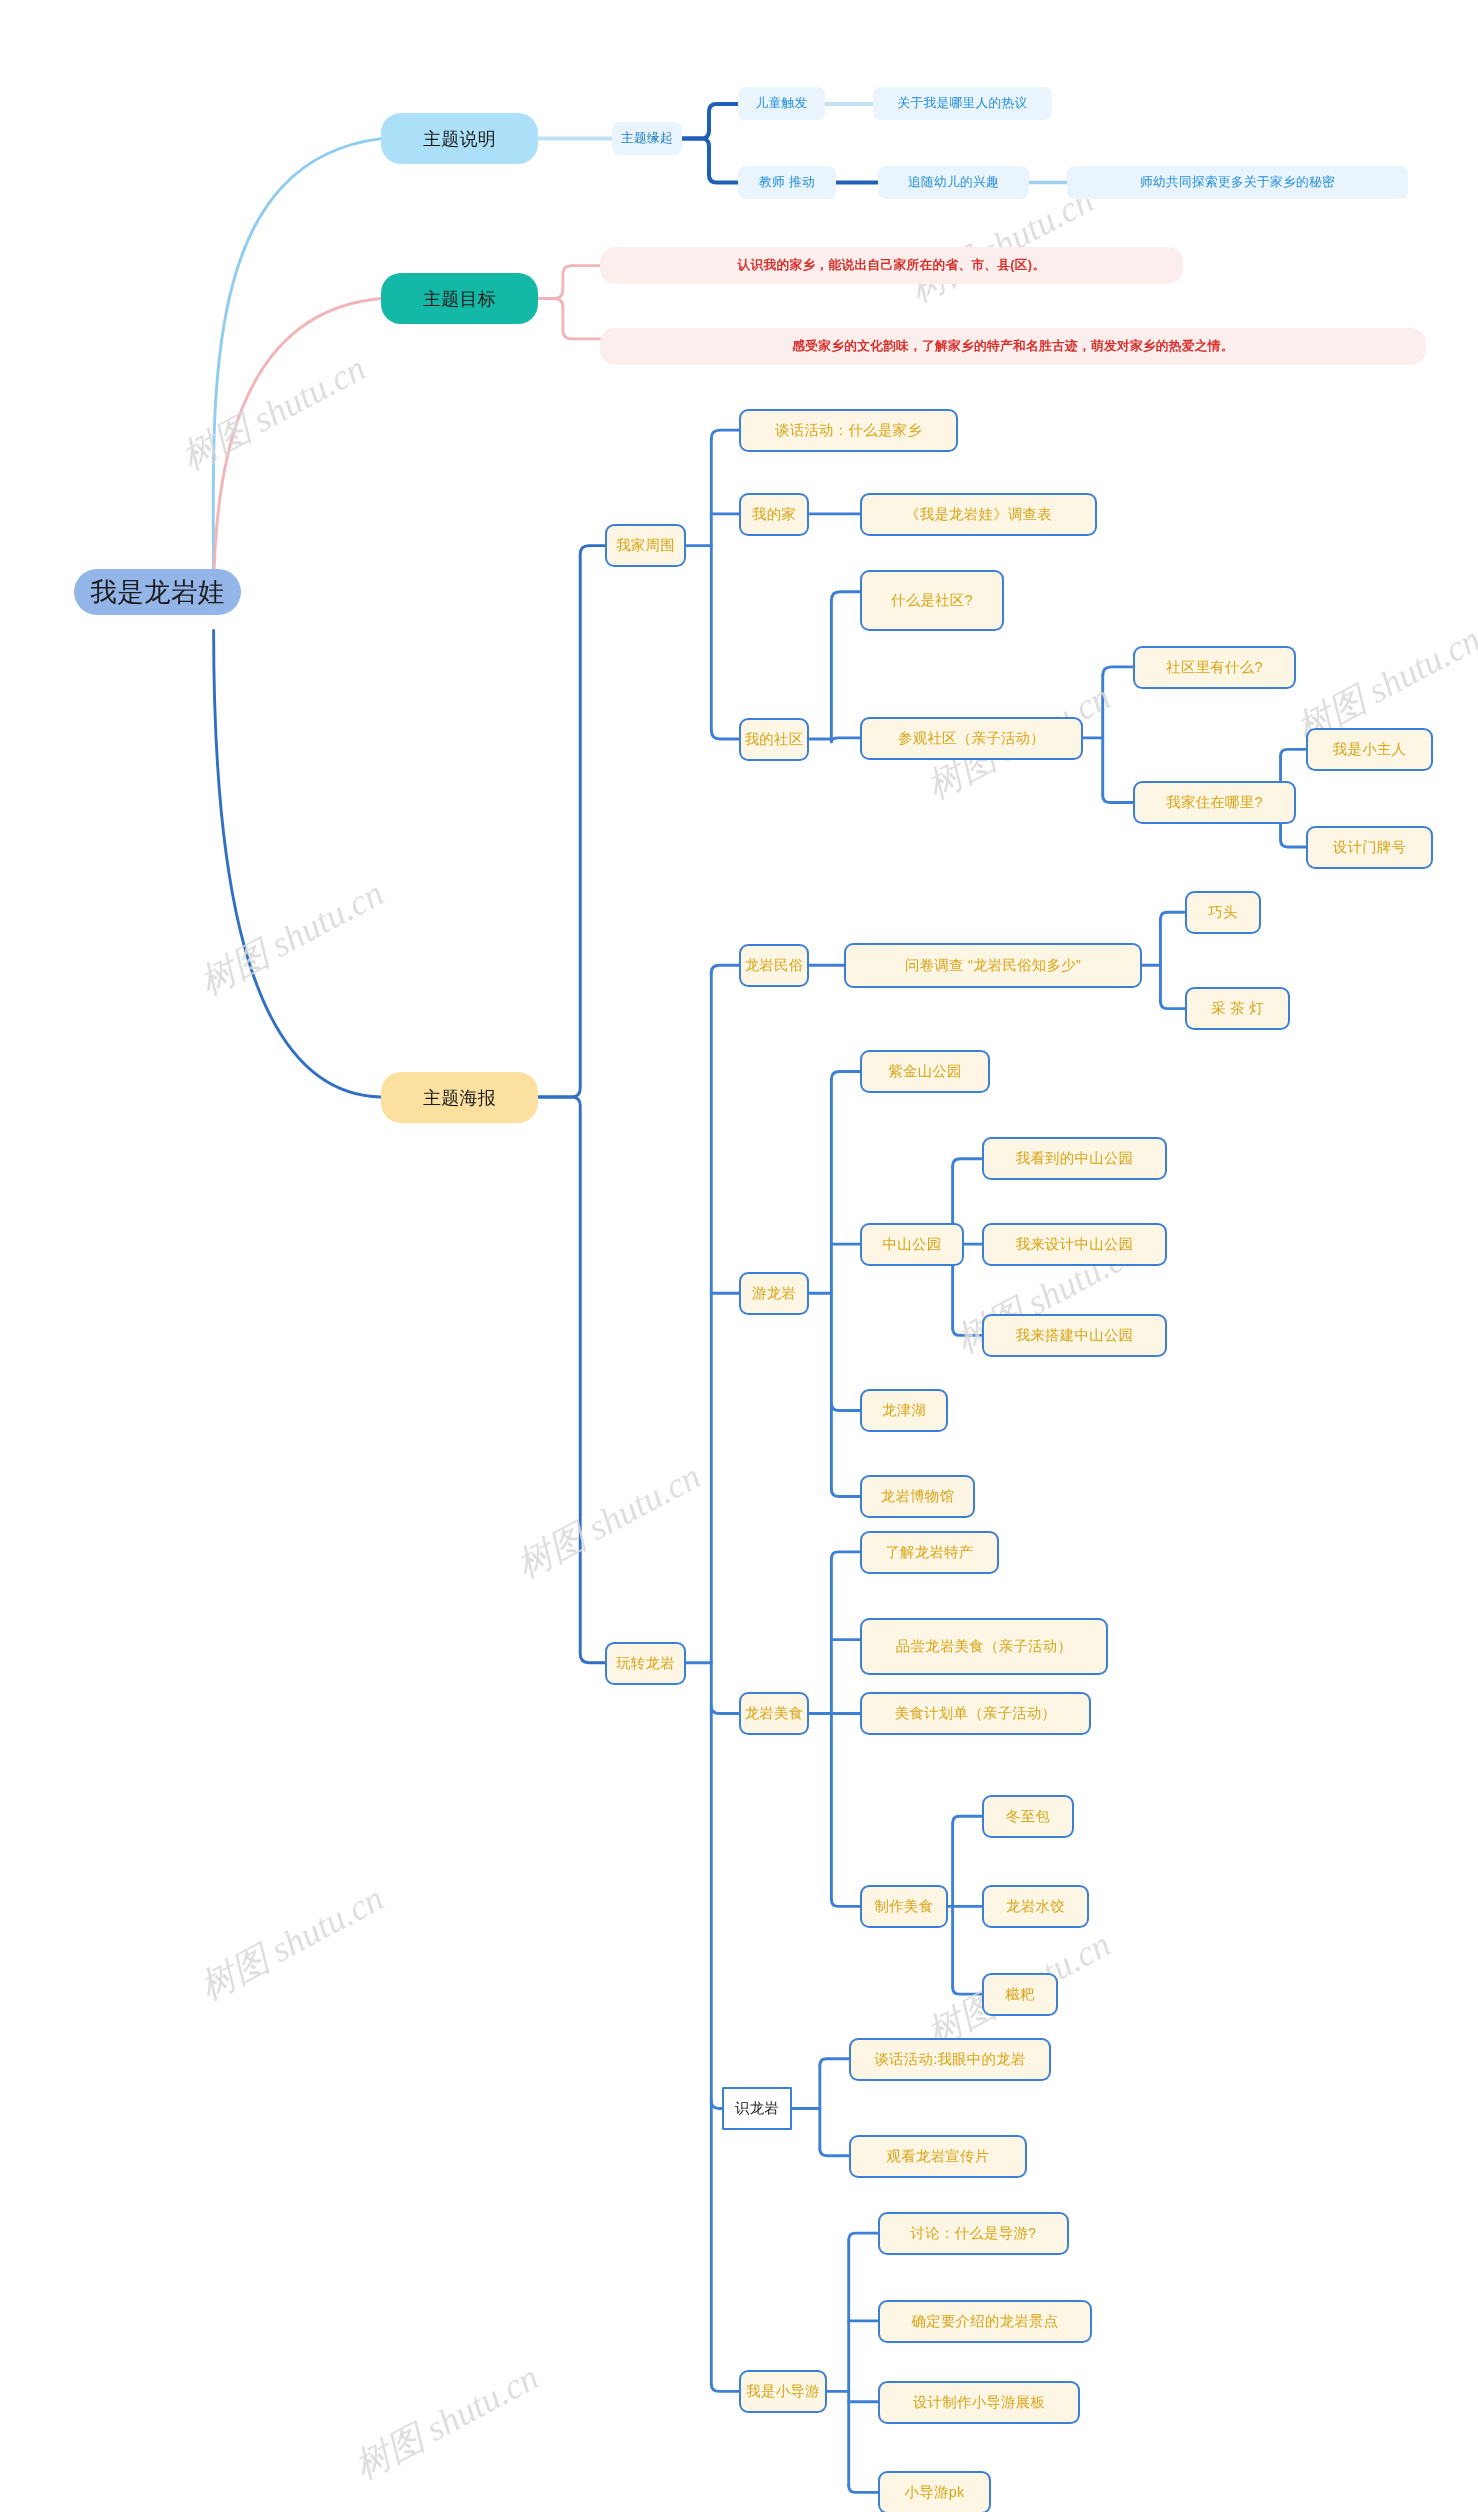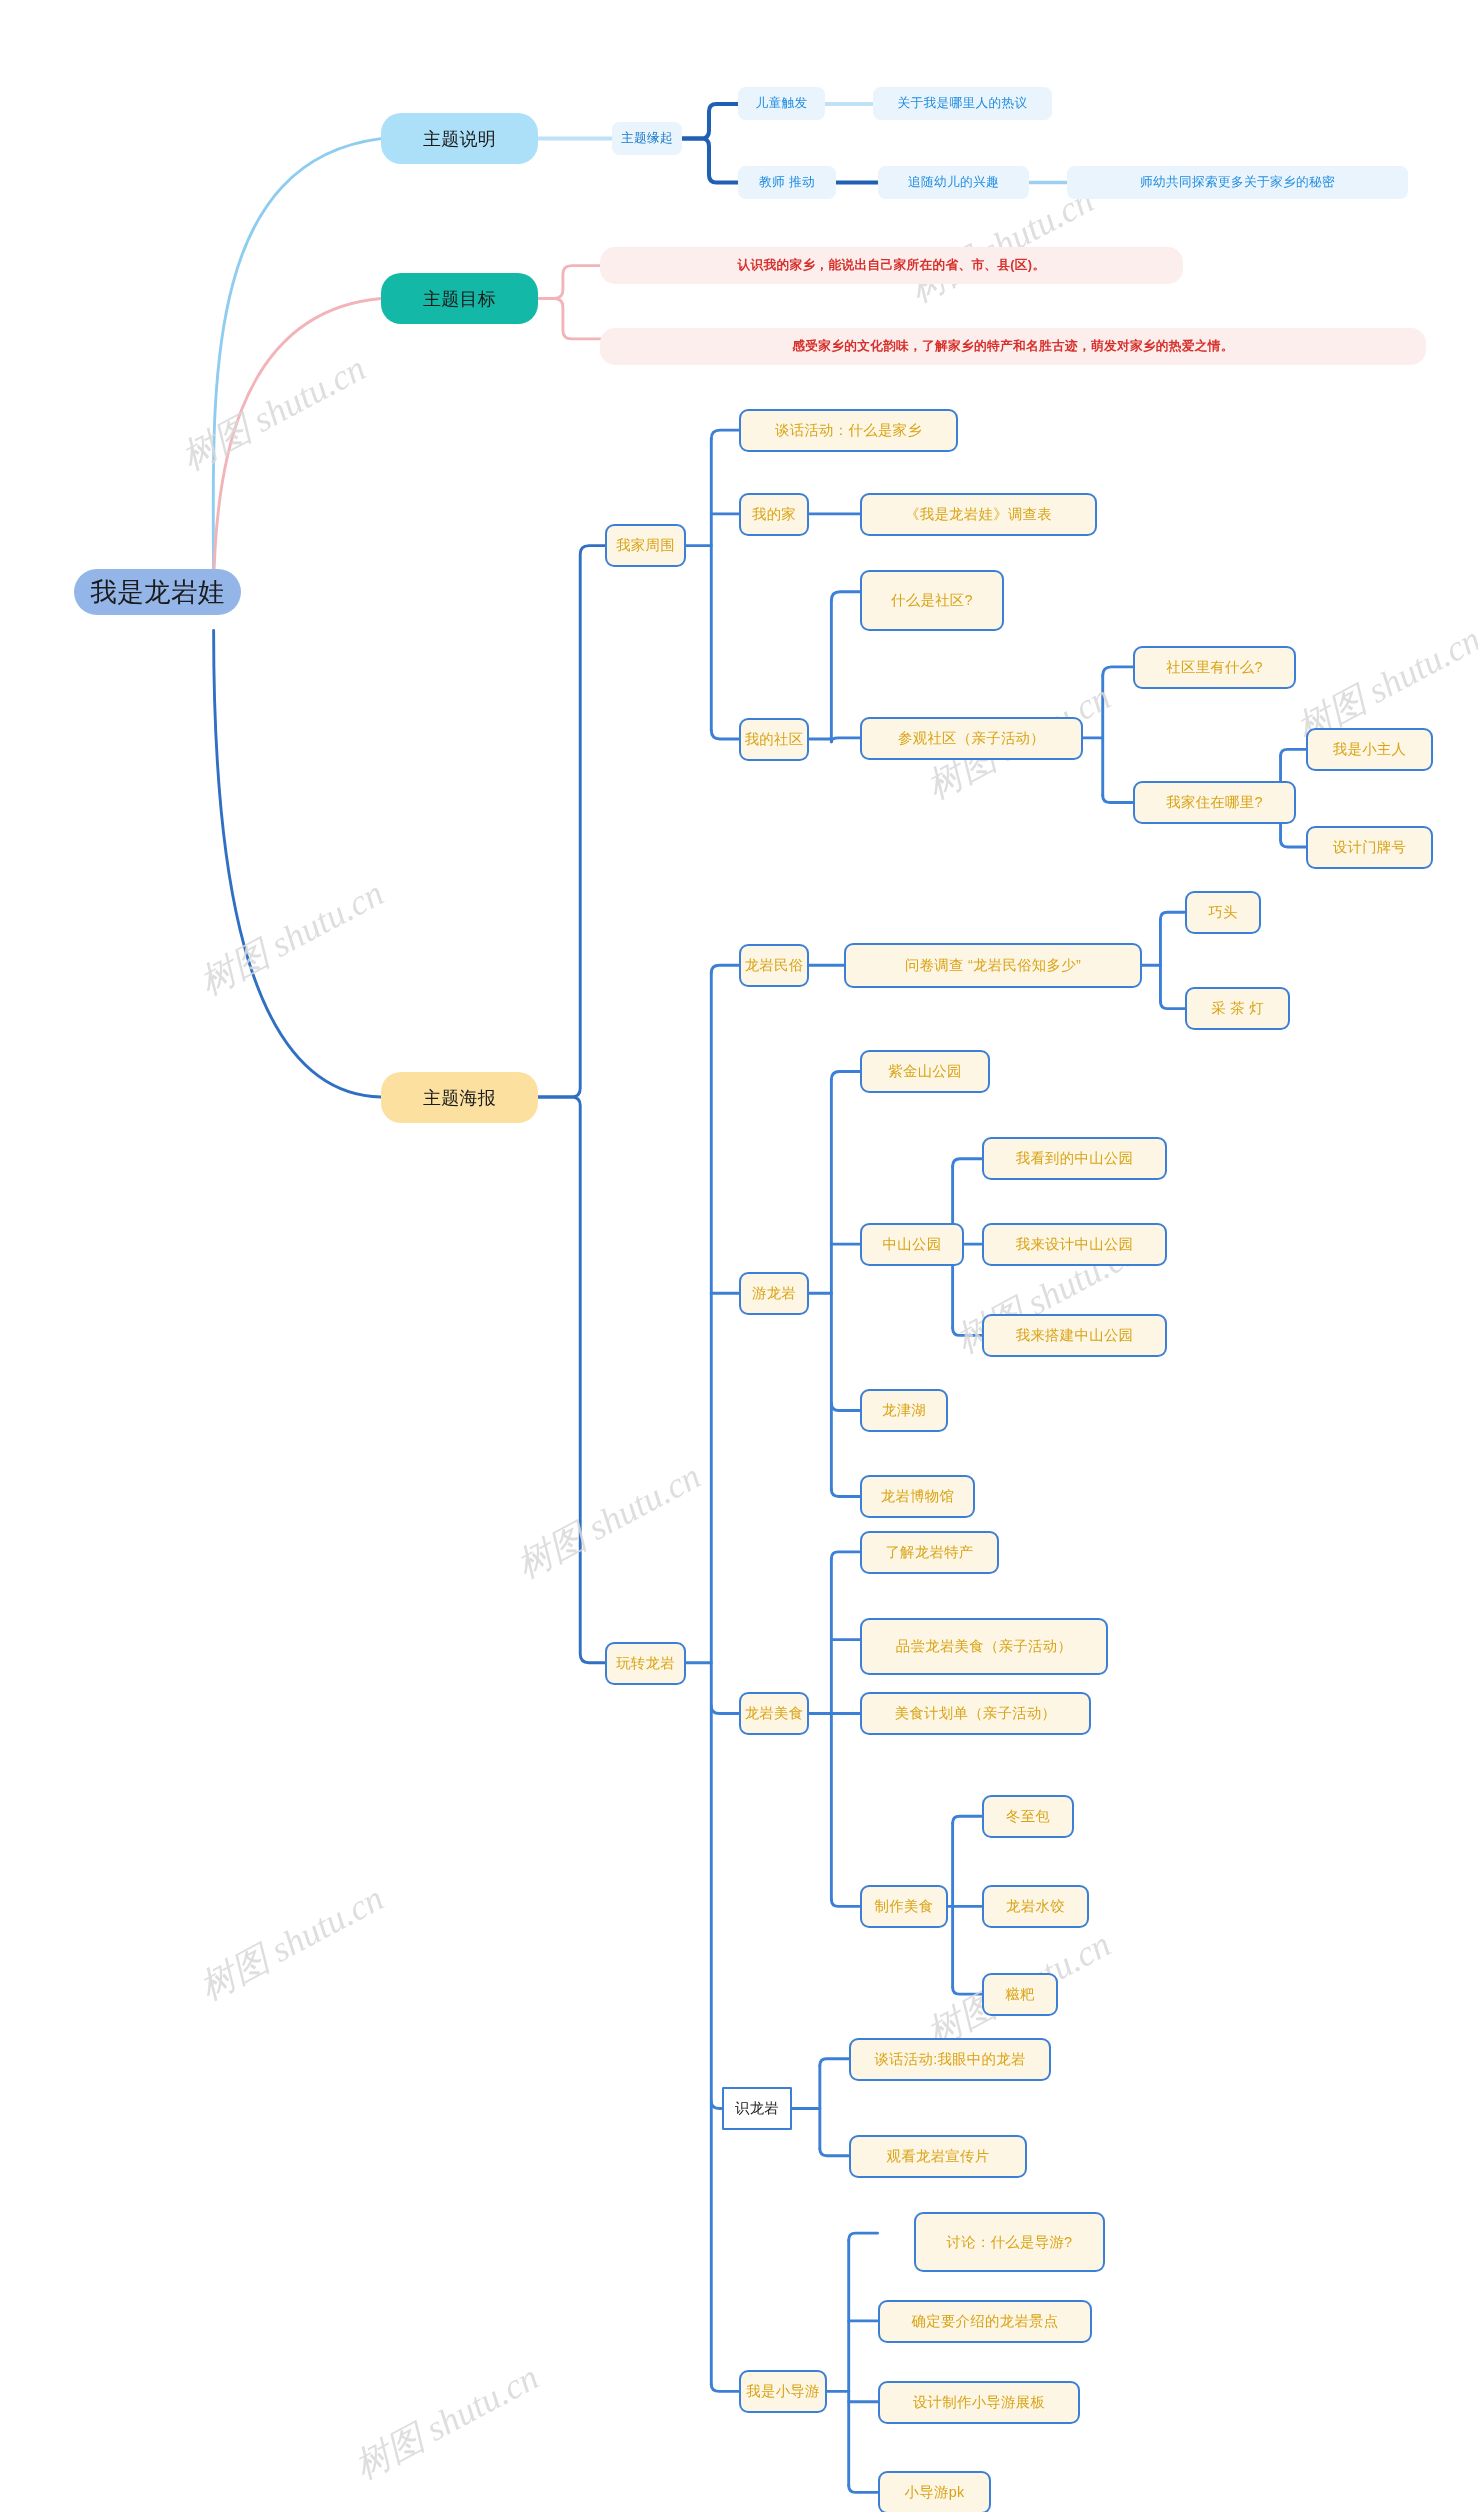--- a/index.html
+++ b/index.html
@@ -275,19 +275,19 @@
   <div class="node n-box" style="left:860px;top:1885px;width:88px;height:43px;">制作美食</div>
   <div class="node n-box" style="left:982px;top:1795px;width:92px;height:43px;">冬至包</div>
   <div class="node n-box" style="left:982px;top:1885px;width:107px;height:43px;">龙岩水饺</div>
   <div class="node n-box" style="left:982px;top:1973px;width:76px;height:43px;">糍粑</div>
 
   <div class="node n-plain" style="left:722px;top:2087px;width:70px;height:43px;">识龙岩</div>
   <div class="node n-box" style="left:849px;top:2038px;width:202px;height:43px;">谈话活动:我眼中的龙岩</div>
   <div class="node n-box" style="left:849px;top:2135px;width:178px;height:43px;">观看龙岩宣传片</div>
 
   <div class="node n-box" style="left:739px;top:2370px;width:88px;height:43px;">我是小导游</div>
-  <div class="node n-box" style="left:914px;top:2212px;width:191px;height:60px;">讨论：什么是导游?</div>
+  <div class="node n-box" style="left:878px;top:2212px;width:191px;height:43px;">讨论：什么是导游?</div>
   <div class="node n-box" style="left:878px;top:2300px;width:214px;height:43px;">确定要介绍的龙岩景点</div>
   <div class="node n-box" style="left:878px;top:2381px;width:202px;height:43px;">设计制作小导游展板</div>
   <div class="node n-box" style="left:878px;top:2471px;width:113px;height:43px;">小导游pk</div>
 
 </div>
 
 
 </body></html>

